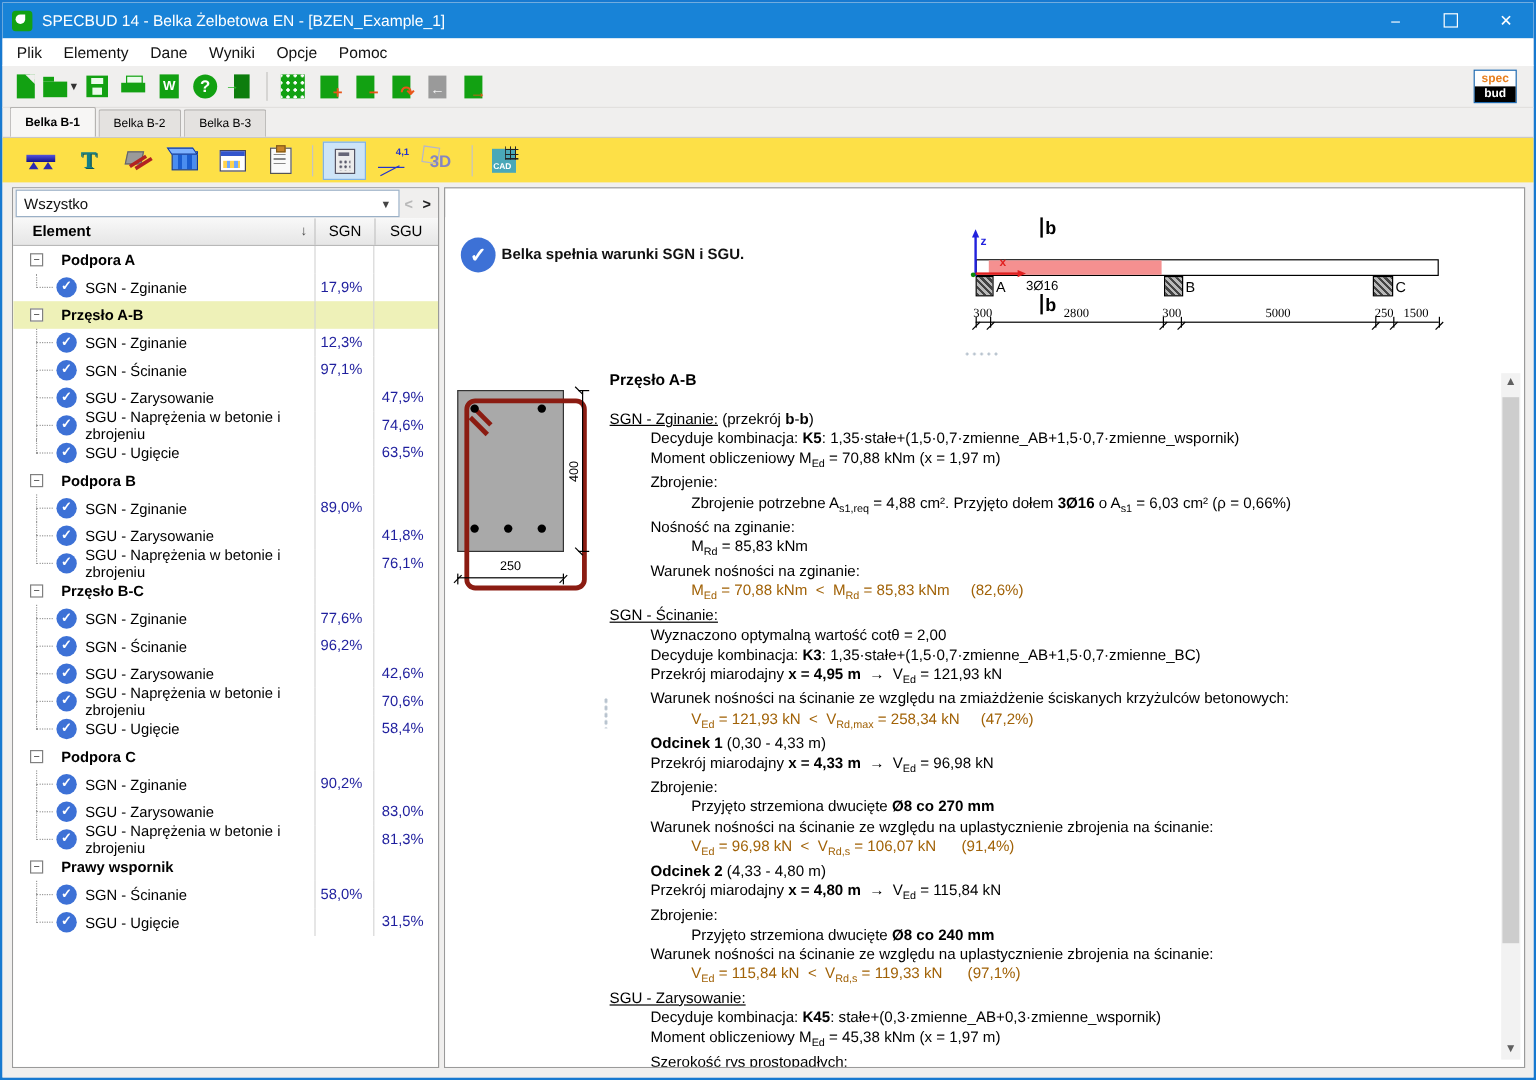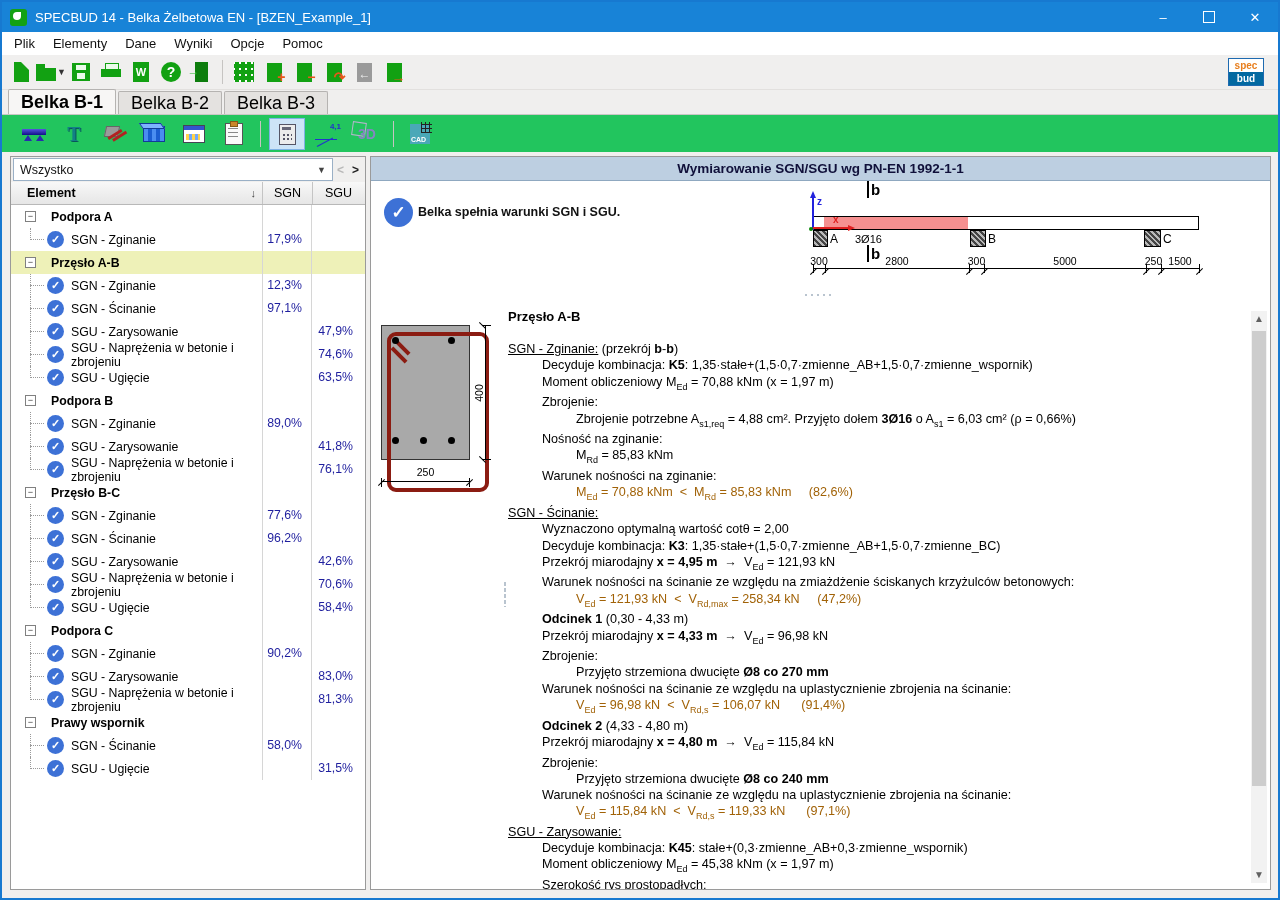--- a/index.html
+++ b/index.html
@@ -17,21 +17,21 @@
   .menubar{height:22px;background:#fff;display:flex;align-items:center;font-size:13px;color:#111;border-bottom:1px solid #fff;}
   .menu-item{padding:0 9px;height:100%;display:flex;align-items:center;}
   .menu-item:first-child{padding-left:12px;}
   
   .toolbar1{height:34px;background:#f0efee;display:flex;align-items:center;padding-left:4px;position:relative;border-bottom:1px solid #e2e0de;}
   .tbtn{width:30px;height:28px;display:flex;align-items:center;justify-content:center;position:relative;}
   .tsep{width:1px;height:24px;background:#c6c4c2;margin:0 6px;}
   .ddcaret{font-size:9px;color:#333;margin-left:1px;}
   .logo{position:absolute;right:14px;top:3px;width:34px;height:26px;border:1px solid #1e6ab0;font:bold 10px "Liberation Sans",sans-serif;text-align:center;line-height:13px;background:#fff;}
   .logo .l1{color:#e87f1e;display:block;}
-  .logo .l2{color:#fff;background:#0369a1;display:block;}
+  .logo .l2{color:#fff;background:#000000;display:block;}
   
   .ic{position:relative;display:inline-block;}
   .ic-new-file{width:15px;height:20px;background:#12a112;}
   .ic-new-file::after{content:"";position:absolute;top:0;right:0;border:4px solid;border-color:#f0efee #f0efee transparent transparent;}
   .ic-open-file{width:20px;height:13px;background:#12a112;margin-top:5px;}
   .ic-open-file::before{content:"";position:absolute;top:-4px;left:0;width:9px;height:4px;background:#12a112;}
   .ic-save{width:18px;height:18px;background:#12a112;}
   .ic-save::before{content:"";position:absolute;top:2px;left:4px;width:10px;height:5px;background:#eafbea;}
   .ic-save::after{content:"";position:absolute;bottom:2px;left:5px;width:8px;height:6px;background:#eafbea;}
   .ic-print{width:20px;height:18px;}
@@ -43,24 +43,24 @@
   .ic-help::after{content:"?";}
   .ic-exit{width:13px;height:20px;background:#0d7d0d;}
   .ic-exit::before{content:"→";position:absolute;left:-7px;top:2px;color:#2db52d;font-weight:bold;font-size:12px;}
   .ic-grid{width:20px;height:20px;background:#12a112;background-image:radial-gradient(#fff 1.4px,transparent 1.5px);background-size:6px 6px;background-position:3px 4px;}
   .pgbase{width:15px;height:19px;background:#12a112;}
   .pgbase.gray{background:#9a9a9a;}
   .ovl{position:absolute;right:-4px;bottom:-3px;color:#e8561a;font:bold 14px "Liberation Sans",sans-serif;}
   .ovl.gr{color:#f2f2f2;right:1px;bottom:1px;font-size:12px;}
   
   .tabbar{height:24px;background:#f0efee;display:flex;align-items:flex-end;padding-left:6px;border-bottom:1px solid #c9c7c5;}
-  .tab{height:22px;padding:0 12px;display:flex;align-items:center;font-size:18px;border:1px solid #b5b3b1;border-bottom:none;background:#e4e2e0;margin-right:2px;border-radius:2px 2px 0 0;}
+  .tab{height:22px;padding:0 12px;display:flex;align-items:center;font-size:10px;border:1px solid #b5b3b1;border-bottom:none;background:#e4e2e0;margin-right:2px;border-radius:2px 2px 0 0;}
   .tab.active{background:#f7f6f5;font-weight:bold;height:24px;position:relative;z-index:2;}
   
-  .toolbar2{height:38px;background:#22c55e;display:flex;align-items:center;padding-left:14px;}
+  .toolbar2{height:38px;background:#fde047;display:flex;align-items:center;padding-left:14px;}
   .t2btn{width:34px;height:30px;display:flex;align-items:center;justify-content:center;position:relative;margin-right:4px;border:1px solid transparent;}
   .t2btn.active{background:#cde4f7;border:1px solid #7fb2e5;}
   .t2sep{width:1px;height:26px;background:#c6c4c2;margin:0 8px 0 4px;}
   .ic-beam{width:24px;height:14px;}
   .ic-beam::before{content:"";position:absolute;top:2px;left:0;width:24px;height:6px;background:linear-gradient(#5555e0,#111188);}
   .ic-beam::after{content:"";position:absolute;top:8px;left:2px;width:0;height:0;border-left:4px solid transparent;border-right:4px solid transparent;border-bottom:6px solid #2a2ab0;box-shadow:12px 0 0 -0px transparent;}
   .ic-beam i{position:absolute;top:8px;right:2px;width:0;height:0;border-left:4px solid transparent;border-right:4px solid transparent;border-bottom:6px solid #2a2ab0;}
   .ic-section{color:#137f86;font:bold 20px "Liberation Serif",serif;text-shadow:1px 1px 0 #0a555a;line-height:20px;}
   .ic-section::after{content:"T";}
   .ic-materials{width:22px;height:18px;}
@@ -132,21 +132,21 @@
   .axis-z{position:absolute;left:1px;top:14px;width:2px;height:33px;background:#2222dd;}
   .axis-z::before{content:"";position:absolute;top:-6px;left:-2px;border-left:3px solid transparent;border-right:3px solid transparent;border-bottom:7px solid #2222dd;}
   .zlab{position:absolute;left:5px;top:-1px;color:#2222dd;font-size:10px;font-weight:bold;}
   .axis-x{position:absolute;left:2px;top:44px;width:36px;height:2px;background:#e02020;}
   .axis-x::before{content:"";position:absolute;right:-6px;top:-2px;border-top:3px solid transparent;border-bottom:3px solid transparent;border-left:7px solid #e02020;}
   .xlab{position:absolute;left:20px;top:-13px;color:#e02020;font-size:10px;font-weight:bold;}
   .origin-dot{position:absolute;left:-2px;top:44px;width:4px;height:4px;background:#0a8a0a;border-radius:50%;}
   .support{position:absolute;top:47px;height:17px;background:repeating-linear-gradient(45deg,#444 0 2px,#b9b9b9 2px 4px);border:1px solid #000;box-sizing:border-box;}
   .sup-lab{position:absolute;top:49px;font-size:12px;color:#000;}
   .rebar-label{position:absolute;left:44px;top:50px;font-size:11px;color:#000;}
-  .dimrow{position:absolute;left:2px;width:386px;height:14px;}
+  .dimrow{position:absolute;left:2px;width:386px;height:14px;font-family:Liberation Serif, serif;}
   .dimrow .dline{position:absolute;left:0;right:0;bottom:0;border-bottom:1px solid #000;}
   .dimrow .dlab{position:absolute;bottom:2px;transform:translateX(-50%);font-size:10.5px;color:#000;white-space:nowrap;}
   .tick{position:absolute;bottom:-4px;width:1px;height:9px;background:#000;}
   .tick::after{content:"";position:absolute;left:-4px;bottom:1px;width:9px;height:1px;background:#000;transform:rotate(-45deg);}
   .dimtop{top:72px;}
   .dimbot{top:89px;}
   .drag-dots-h{position:absolute;left:-8px;top:110px;width:30px;height:4px;
      background:radial-gradient(#b9c4cf 1.3px,transparent 1.5px);background-size:6px 4px;}
   .drag-dots-v{position:absolute;left:132px;top:400px;width:4px;height:26px;
      background:radial-gradient(#b9c4cf 1.3px,transparent 1.5px);background-size:4px 6px;}
@@ -550,21 +550,20 @@
               <span class="chk">✓</span>
               <span class="ilabel">SGU - Ugięcie</span>
             </div>
             <div class="c-sgn"></div>
             <div class="c-sgu">31,5%</div>
           </div>
         </div>
     </div>
 
     <div class="right-panel">
-      <div class="res-head">Wymiarowanie SGN/SGU wg PN-EN 1992-1-1</div>
       <div class="content">
 
         <div class="status-icon">✓</div>
         <div class="status-text">Belka spełnia warunki SGN i SGU.</div>
 
         <div class="beam-wrap">
           <div class="sec-mark top"><i></i><b>b</b></div>
           <div class="sec-mark bot"><i></i><b>b</b></div>
           <div class="beam-rect"></div>
           <div class="beam-sel"></div>

